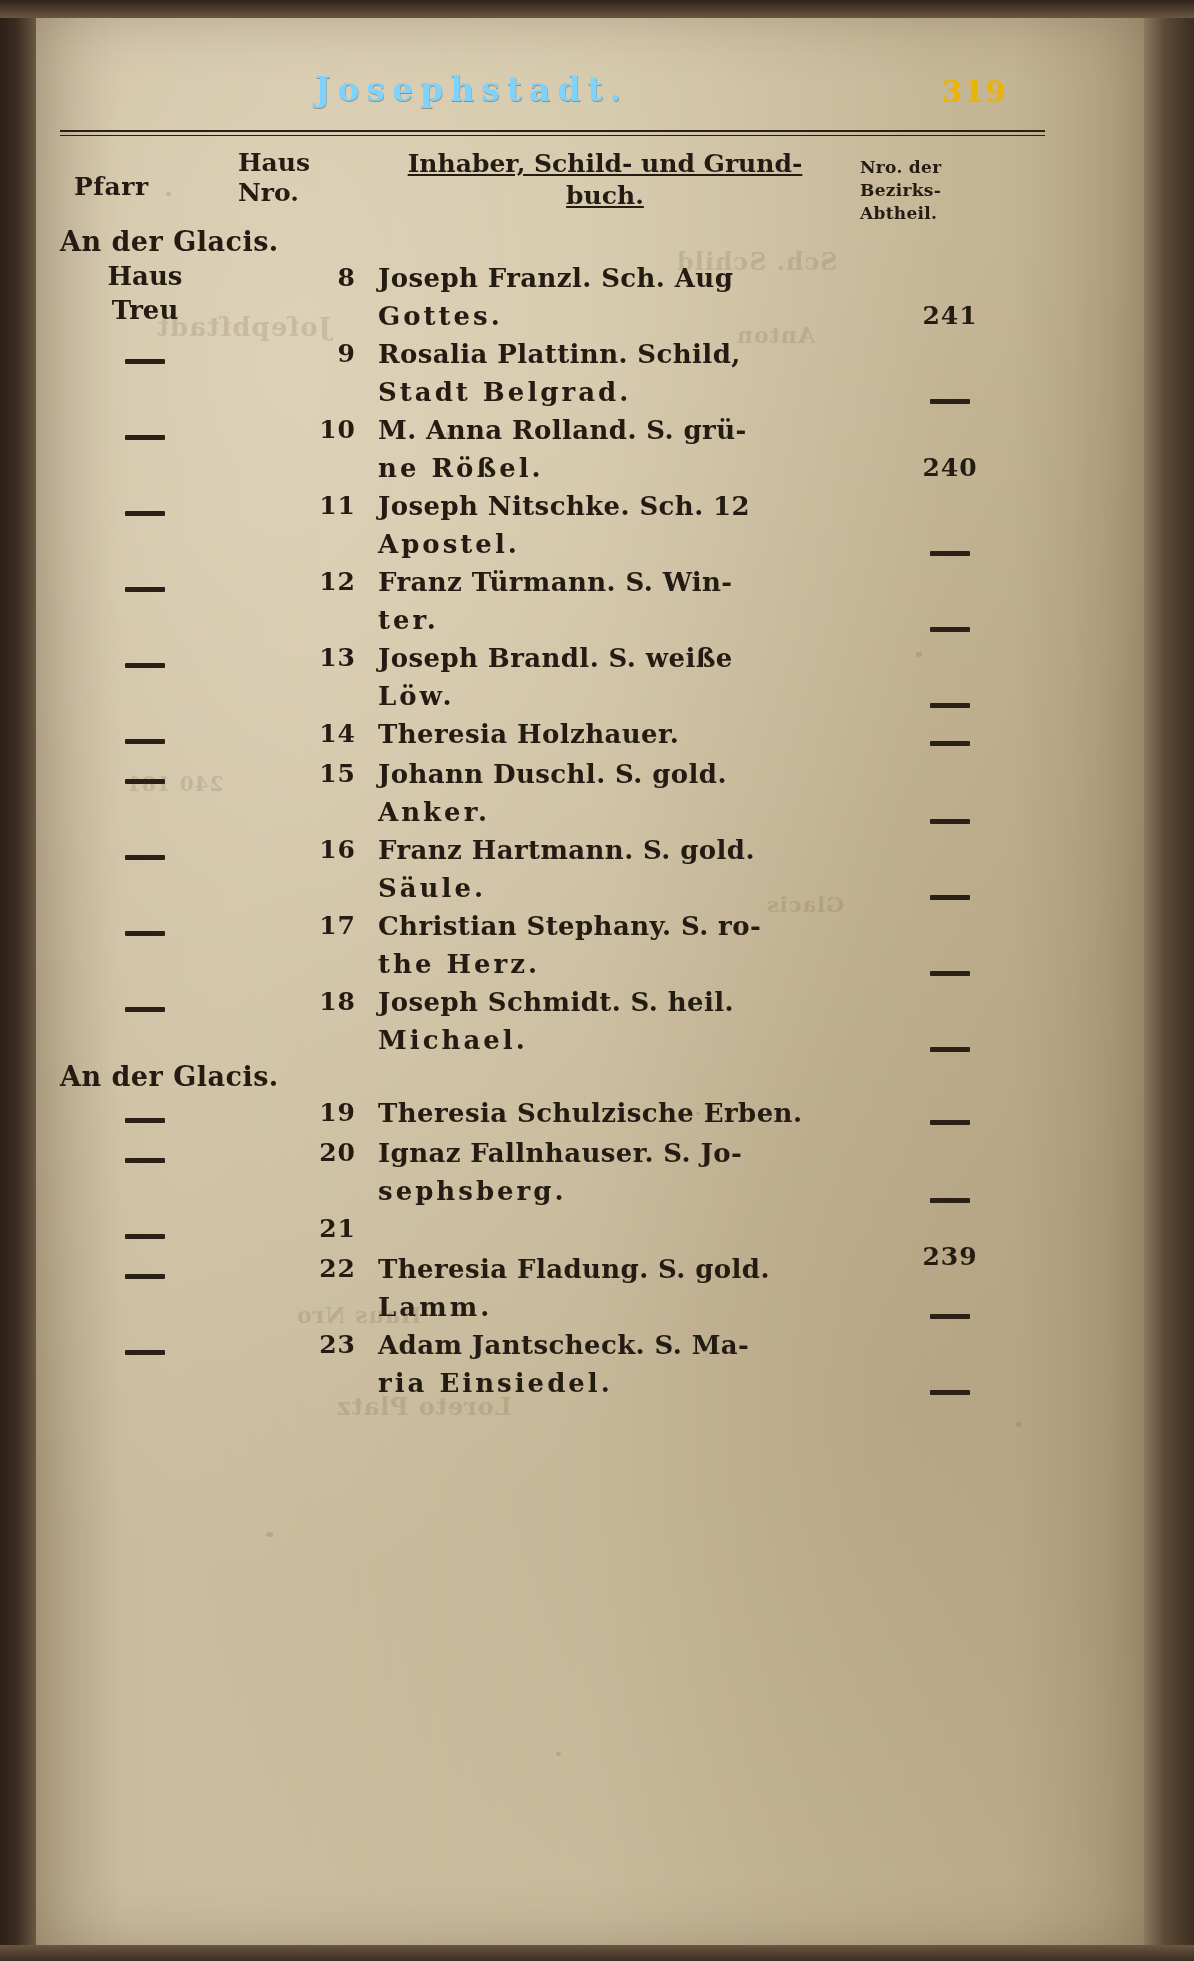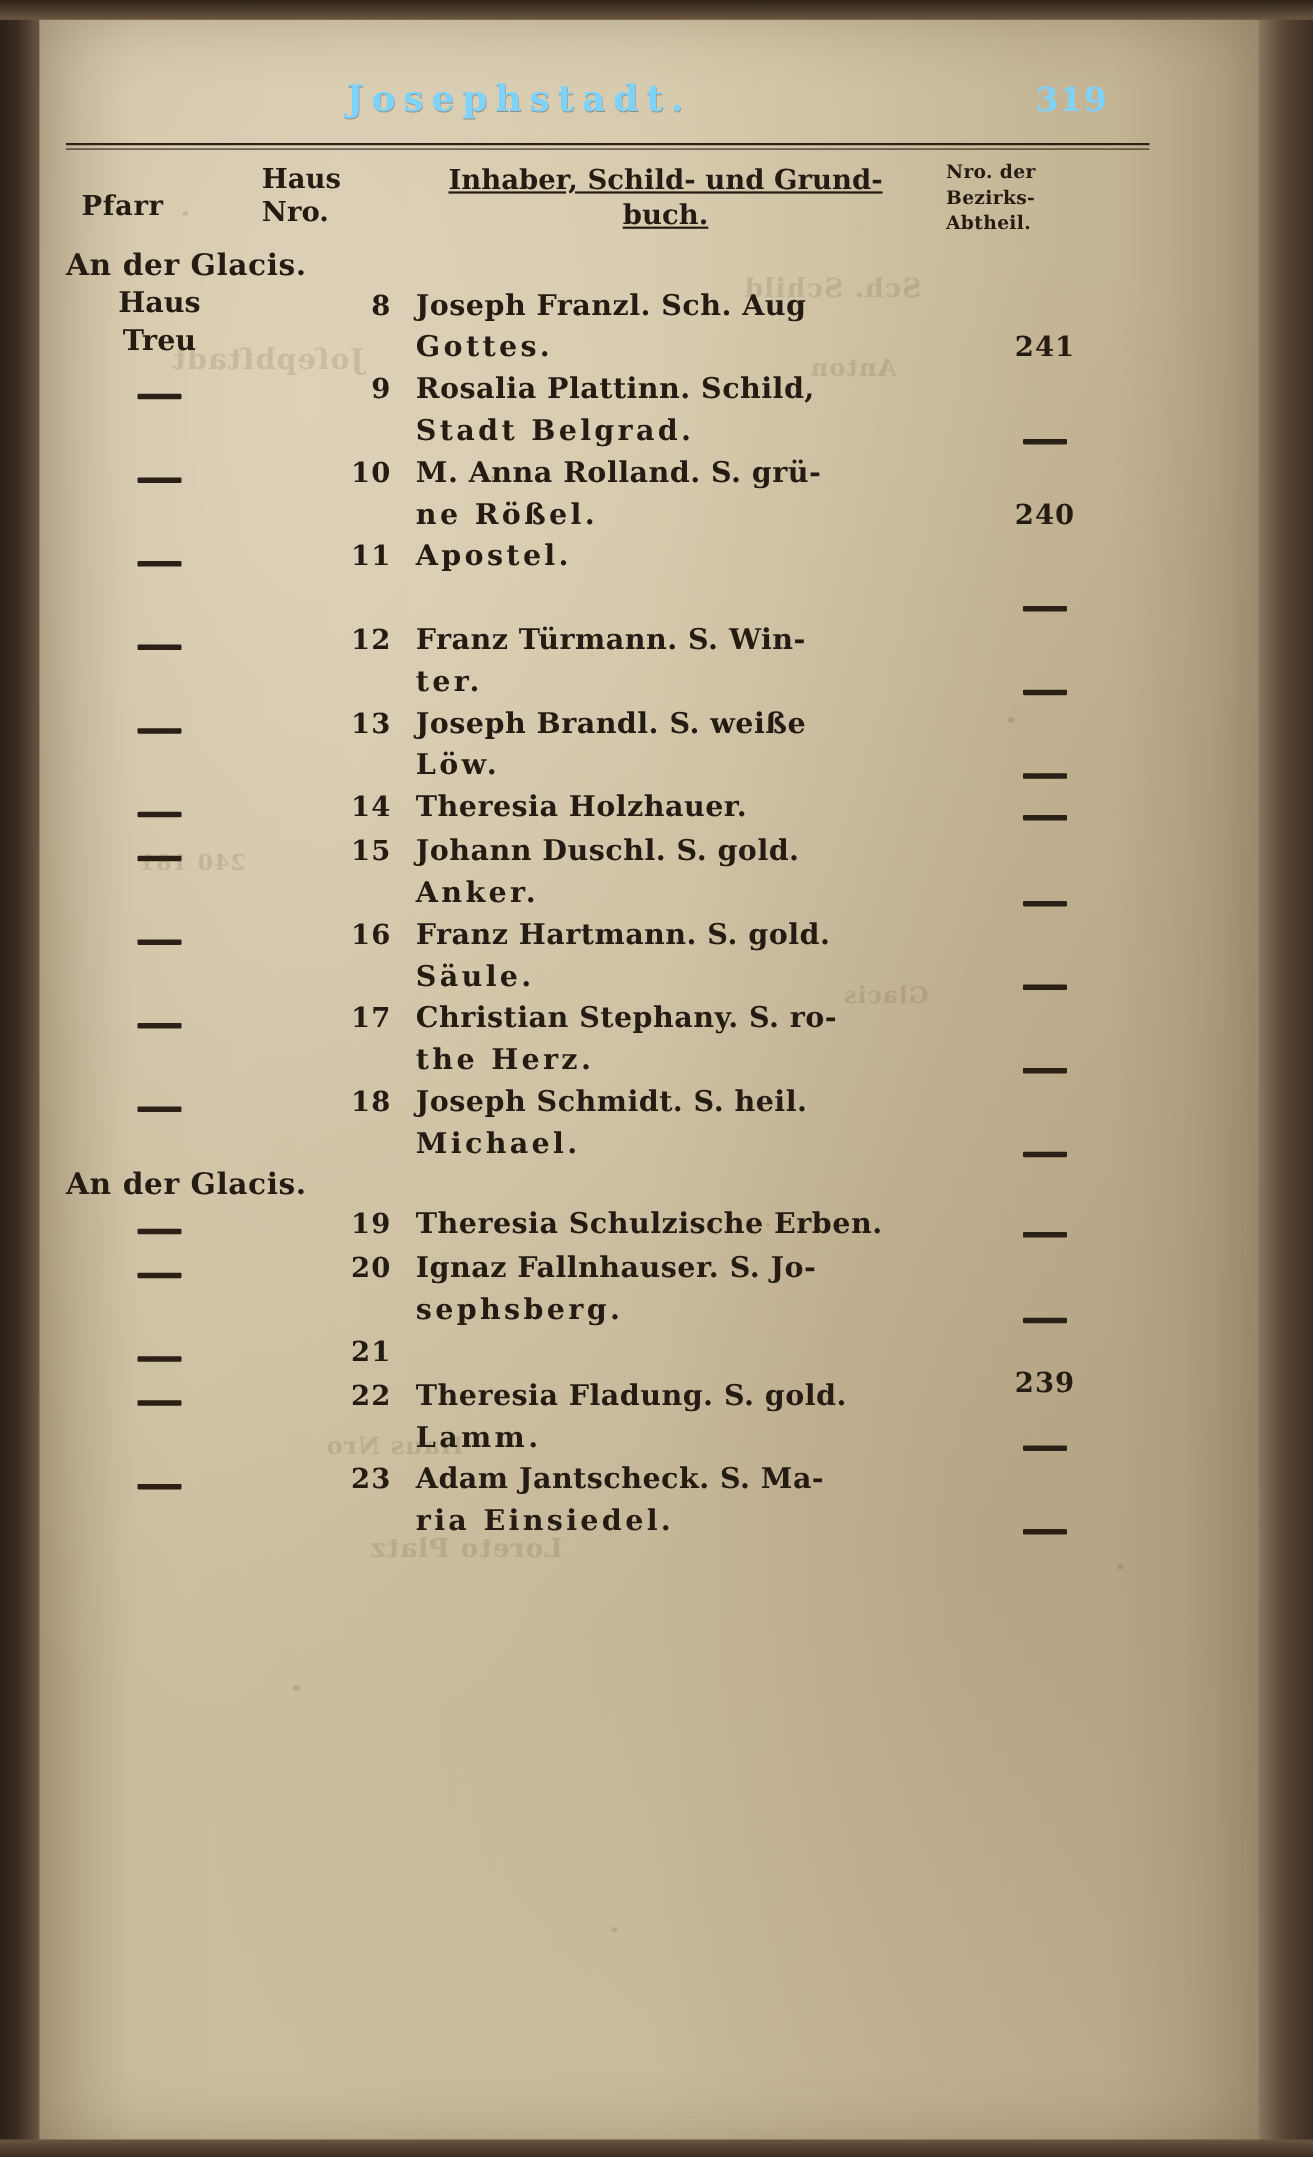--- a/index.html
+++ b/index.html
@@ -103,21 +103,21 @@
     color: #7dd3fc;
     text-shadow: 0.5px 0.5px 0 rgba(60,45,30,0.4);
   }
   #folio {
     position: absolute;
     right: 38px;
     top: 4px;
     font-size: 30px;
     font-weight: bold;
     letter-spacing: 1px;
-    color: #7dd3fc;
+    color: #eab308;
   }
 
   .rule {
     margin-top: 6px;
     border-top: 2.5px solid #2a2016;
     border-bottom: 1px solid #2a2016;
     height: 3px;
     width: 985px;
   }
 
@@ -128,21 +128,21 @@
     margin-top: 10px;
   }
   .ch {
     position: absolute;
     font-weight: bold;
     color: #241c12;
   }
   #ch-pfarr   { left: 14px;  top: 26px; font-size: 25px; letter-spacing: 0.5px;}
   #ch-haus    { left: 178px; top: 2px;  font-size: 25px; line-height: 30px;}
   #ch-inh     { left: 310px; top: 2px;  font-size: 25px; line-height: 32px; width: 470px; text-align: center; text-decoration: underline;}
-  #ch-nro     { left: 800px; top: 0;  font-size: 17px; line-height: 23px; width: 170px; letter-spacing: 0.3px;}
+  #ch-nro     { left: 800px; top: 10px;  font-size: 17px; line-height: 23px; width: 170px; letter-spacing: 0.3px;}
 
   
   .section-title {
     text-align: left;
     font-size: 27px;
     font-weight: bold;
     letter-spacing: 0.5px;
     margin: 2px 0 2px 0;
     padding-right: 195px;
     color: #241c12;
@@ -299,20 +299,21 @@
         <div>M. Anna Rolland. S. grü-</div>
         <div class="sp">ne Rößel.</div>
       </div>
       <div class="c-nro" style="padding-top:38px">240</div>
     </div>
 
     <div class="row" style="min-height:76px">
       <div class="c-pfarr"><span class="dash"></span></div>
       <div class="c-haus">11</div>
       <div class="c-inh">
+        <div>Joseph Nitschke. Sch. 12</div>
         <div class="sp">Apostel.</div>
       </div>
       <div class="c-nro" style="padding-top:38px"><span class="dash"></span></div>
     </div>
 
     <div class="row" style="min-height:76px">
       <div class="c-pfarr"><span class="dash"></span></div>
       <div class="c-haus">12</div>
       <div class="c-inh">
         <div>Franz Türmann. S. Win-</div>

